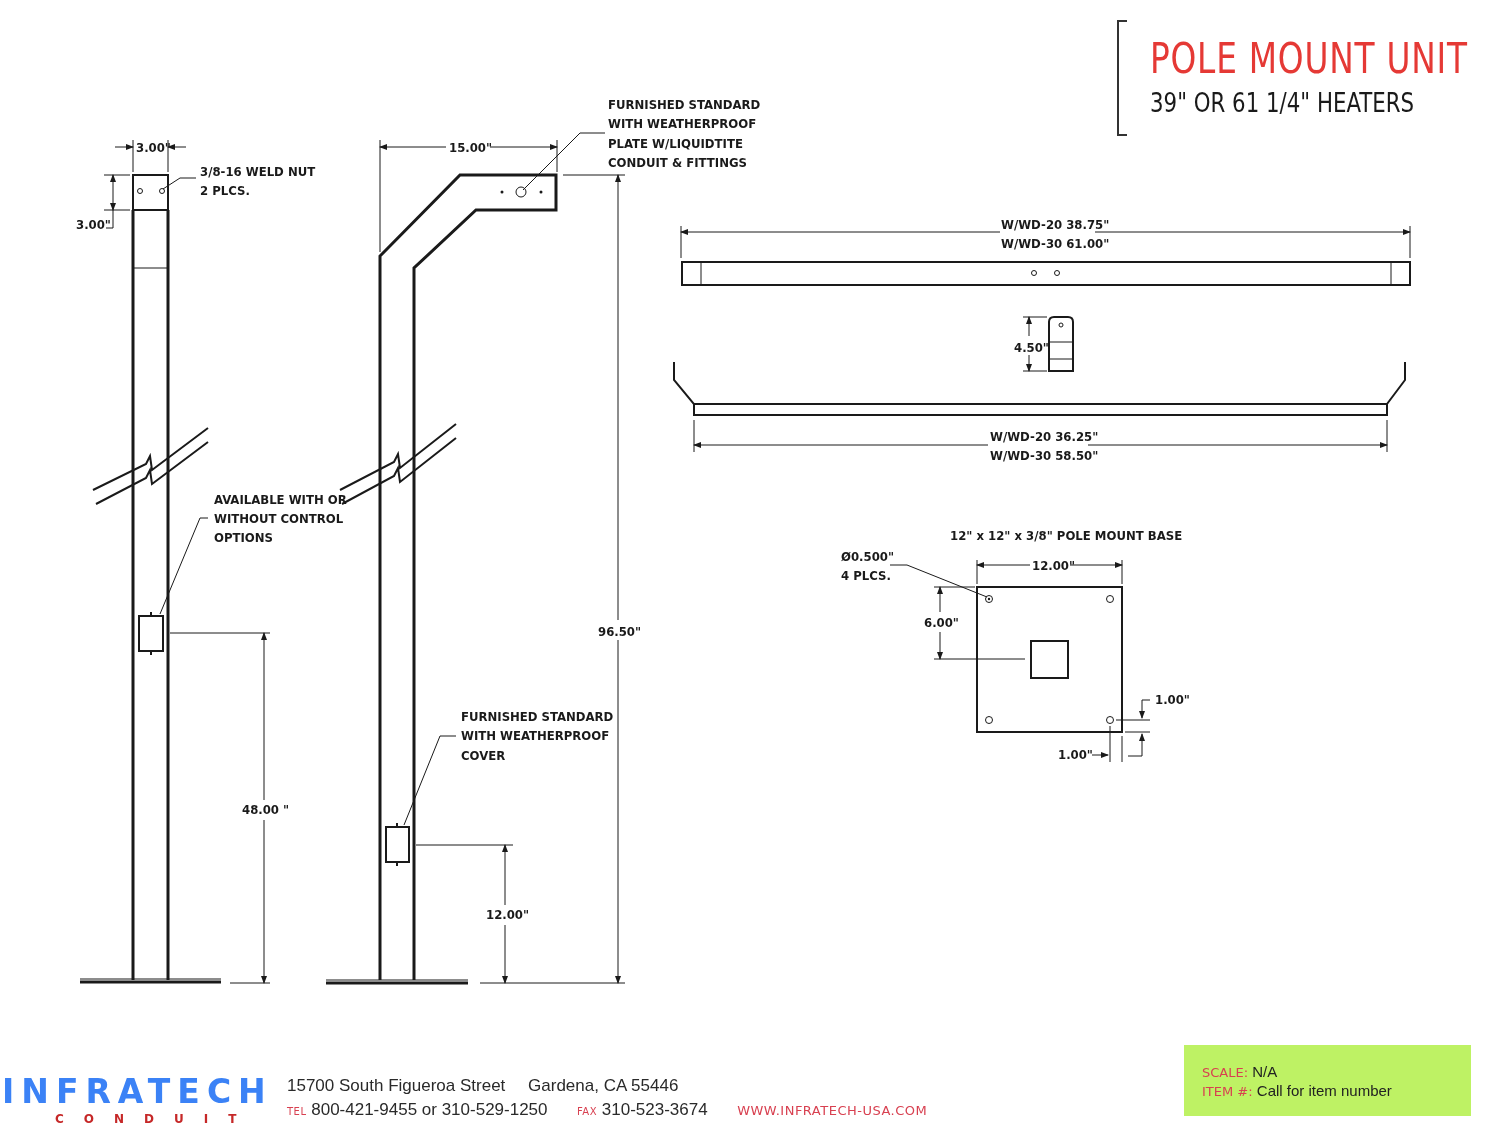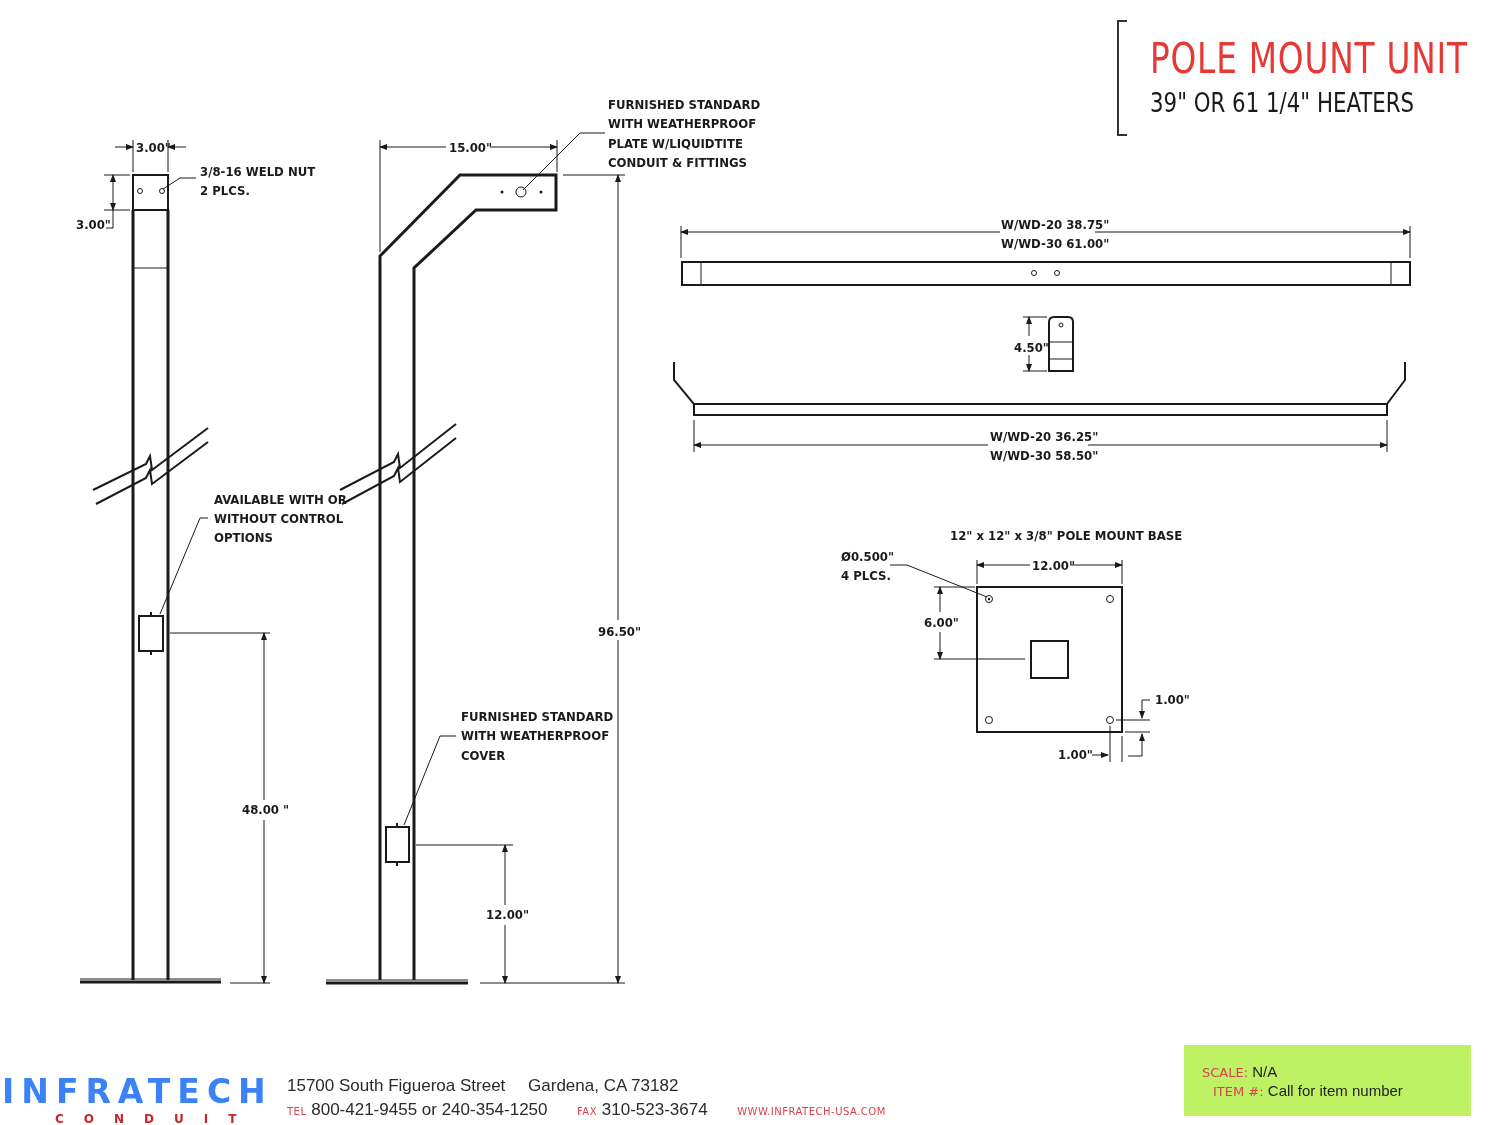--- a/index.html
+++ b/index.html
@@ -16,21 +16,21 @@
   .title-main { position: absolute; left: 33px; top: 14px; font-family: "DejaVu Sans", sans-serif; font-size: 42px; color: #e53935; letter-spacing: 1px; white-space: nowrap; transform: scaleX(0.78); transform-origin: left top; font-weight: normal; }
   .title-sub { position: absolute; left: 33px; top: 68px; font-family: "DejaVu Sans", sans-serif; font-size: 26px; color: #1a1a1a; white-space: nowrap; transform: scaleX(0.82); transform-origin: left top; }
   .footer-logo { position: absolute; left: 0; top: 1072px; width: 250px; height: 53px; }
   .logo-word { position: absolute; left: 2px; top: 0; font-family: "DejaVu Sans", sans-serif; font-size: 33px; font-weight: bold; color: #3b82f6; letter-spacing: 7px; white-space: nowrap; }
   .logo-sub { position: absolute; left: 55px; top: 40px; font-family: "DejaVu Sans", sans-serif; font-size: 12px; font-weight: bold; color: #c62828; letter-spacing: 20px; white-space: nowrap; }
   .footer-address { position: absolute; left: 287px; top: 1076px; font-family: "Liberation Sans", sans-serif; font-size: 17px; color: #2a2a2a; white-space: nowrap; }
   .footer-address span { margin-right: 18px; margin-top: 14px; }
   .footer-contact { position: absolute; left: 287px; top: 1100px; font-family: "Liberation Sans", sans-serif; font-size: 17px; color: #2a2a2a; white-space: nowrap; }
   .lbl-red { color: #d84050; font-family: "DejaVu Sans", sans-serif; font-size: 10px; letter-spacing: 0.5px; }
   .gap { display: inline-block; width: 20px; }
-  .web { color: #d84050; font-family: "DejaVu Sans", sans-serif; font-size: 10px; letter-spacing: 0.5px; }
+  .web { color: #d84050; font-family: "DejaVu Sans", sans-serif; font-size: 13px; letter-spacing: 0.5px; }
   .info-box { position: absolute; left: 1184px; top: 1045px; width: 287px; height: 71px; background: #bef264; }
   .info-row { position: absolute; left: 18px; font-family: "Liberation Sans", sans-serif; font-size: 15px; color: #222; white-space: nowrap; }
   .info-row .k { color: #d84050; font-family: "DejaVu Sans", sans-serif; font-size: 13px; }
 </style>
 </head>
 <body>
 
 <div class="sheet">
 
   <div class="title-block">
@@ -221,35 +221,35 @@
     </g>
   </svg>
 
   <div class="footer-logo">
     <div class="logo-word">INFRATECH</div>
     <div class="logo-sub">CONDUIT</div>
   </div>
 
   <div class="footer-address">
     <span>15700 South Figueroa Street</span>
-    <span>Gardena, CA 73182</span>
+    <span>Gardena, CA 55446</span>
   </div>
   <div class="footer-contact">
     <span class="lbl-red">TEL</span>
-    <span>800-421-9455 or 240-354-1250</span>
+    <span>800-421-9455 or 310-529-1250</span>
     <span class="gap"></span>
     <span class="lbl-red">FAX</span>
     <span>310-523-3674</span>
     <span class="gap"></span>
     <span class="web">WWW.INFRATECH-USA.COM</span>
   </div>
 
   <div class="info-box">
     <div class="info-row" style="top:18px;">
       <span class="k">SCALE:</span>
       <span>N/A</span>
     </div>
-    <div class="info-row" style="top:37px;margin-left:11px;">
+    <div class="info-row" style="top:37px;">
       <span class="k">ITEM #:</span>
       <span>Call for item number</span>
     </div>
   </div>
 </div>
 
 </body></html>

